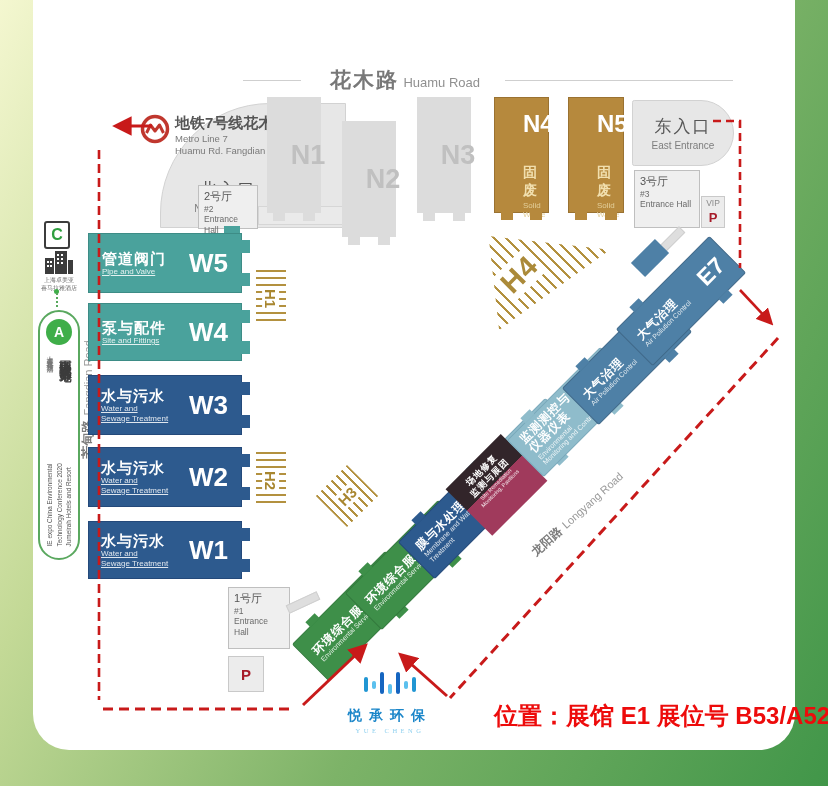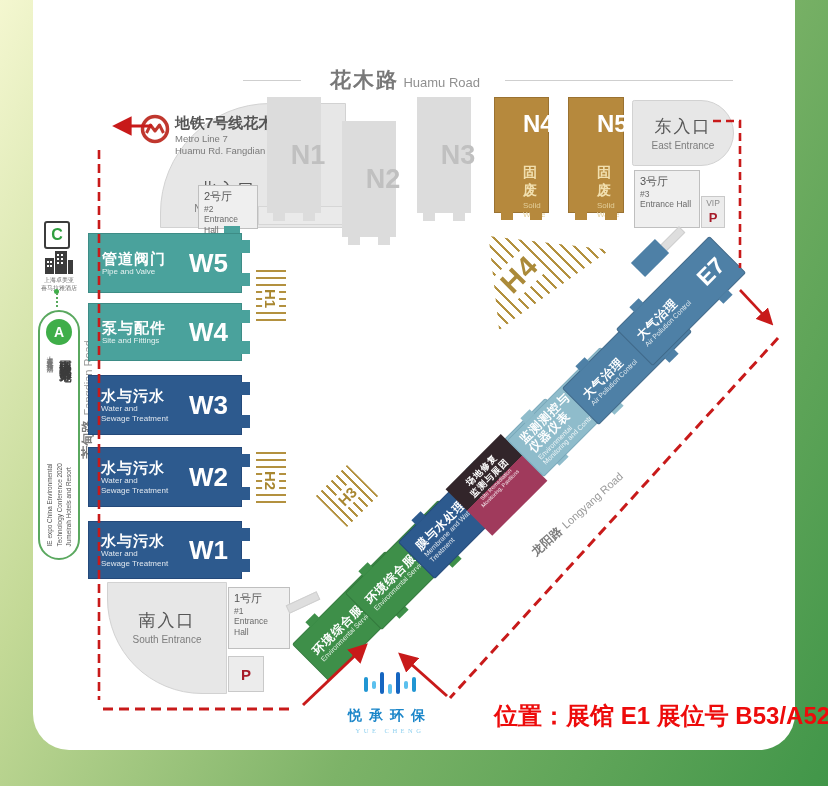--- a/index.html
+++ b/index.html
@@ -70,21 +70,21 @@
   .ngold .nen{color:#e3cf9a;font-size:8px;display:block;margin-top:1px;}
 
   
   .whall{left:88px;width:154px;box-sizing:border-box;display:flex;align-items:center;padding:0 13px;}
   .whall::before,.whall::after{content:"";position:absolute;right:-9px;width:9px;height:13px;background:inherit;}
   .whall::before{top:6px;} .whall::after{bottom:6px;}
   .wteal{background:#4aa29c;border:1px solid #3d8c86;}
   .wblue{background:#2d5a8e;border:1px solid #24497a;padding-left:12px;}
   .wtext{line-height:1.15;}
   .wtext .zh{font-size:15px;font-weight:bold;color:#fff;letter-spacing:1px;display:block;}
-  .wtext .en{font-size:8px;color:rgba(255,255,255,.85);display:block;}
+  .wtext .en{font-size:8px;color:rgba(255,255,255,.85);display:block;text-decoration:underline;}
   .wcode{margin-left:auto;font-size:26px;font-weight:bold;color:#fff;}
 
   
   .ehall{width:132px;height:52px;transform:translate(-50%,-50%) rotate(-45deg);
          display:flex;align-items:center;padding:0 9px;box-sizing:border-box;border-radius:2px;}
   .ehall::before,.ehall::after{content:"";position:absolute;width:13px;height:7px;background:inherit;}
   .ehall::before{top:-7px;left:24px;} .ehall::after{bottom:-7px;right:24px;}
   .egreen{background:#3e8f49;border:1px solid #337a3d;}
   .eblue{background:#2d5a8e;border:1px solid #24497a;}
   .elight{background:#8fbccb;border:1px solid #7aa9bb;}
@@ -262,24 +262,20 @@
     </div>
   <div class="abs hpatch-v" style="left:256px;top:452px;">
     <span class="hl">H2</span>
     </div>
   <div class="abs hpatch-sq">
     <span class="hl">H3</span>
     </div>
   <div class="abs h4tri"></div>
   <div class="abs h4label">H4</div>
 
-  <div class="abs structure south-entr">
-    <div class="entr-zh">南入口</div>
-    <div class="entr-en">South Entrance</div>
-  </div>
   <div class="abs hallbox hall1">
     <div class="l1">1号厅</div>
     <div class="l2">#1</div>
     <div class="l3">Entrance Hall</div>
   </div>
   <div class="abs pbox">
     <span>P</span>
     </div>
   <div class="abs conn conn-e1"></div>
 

